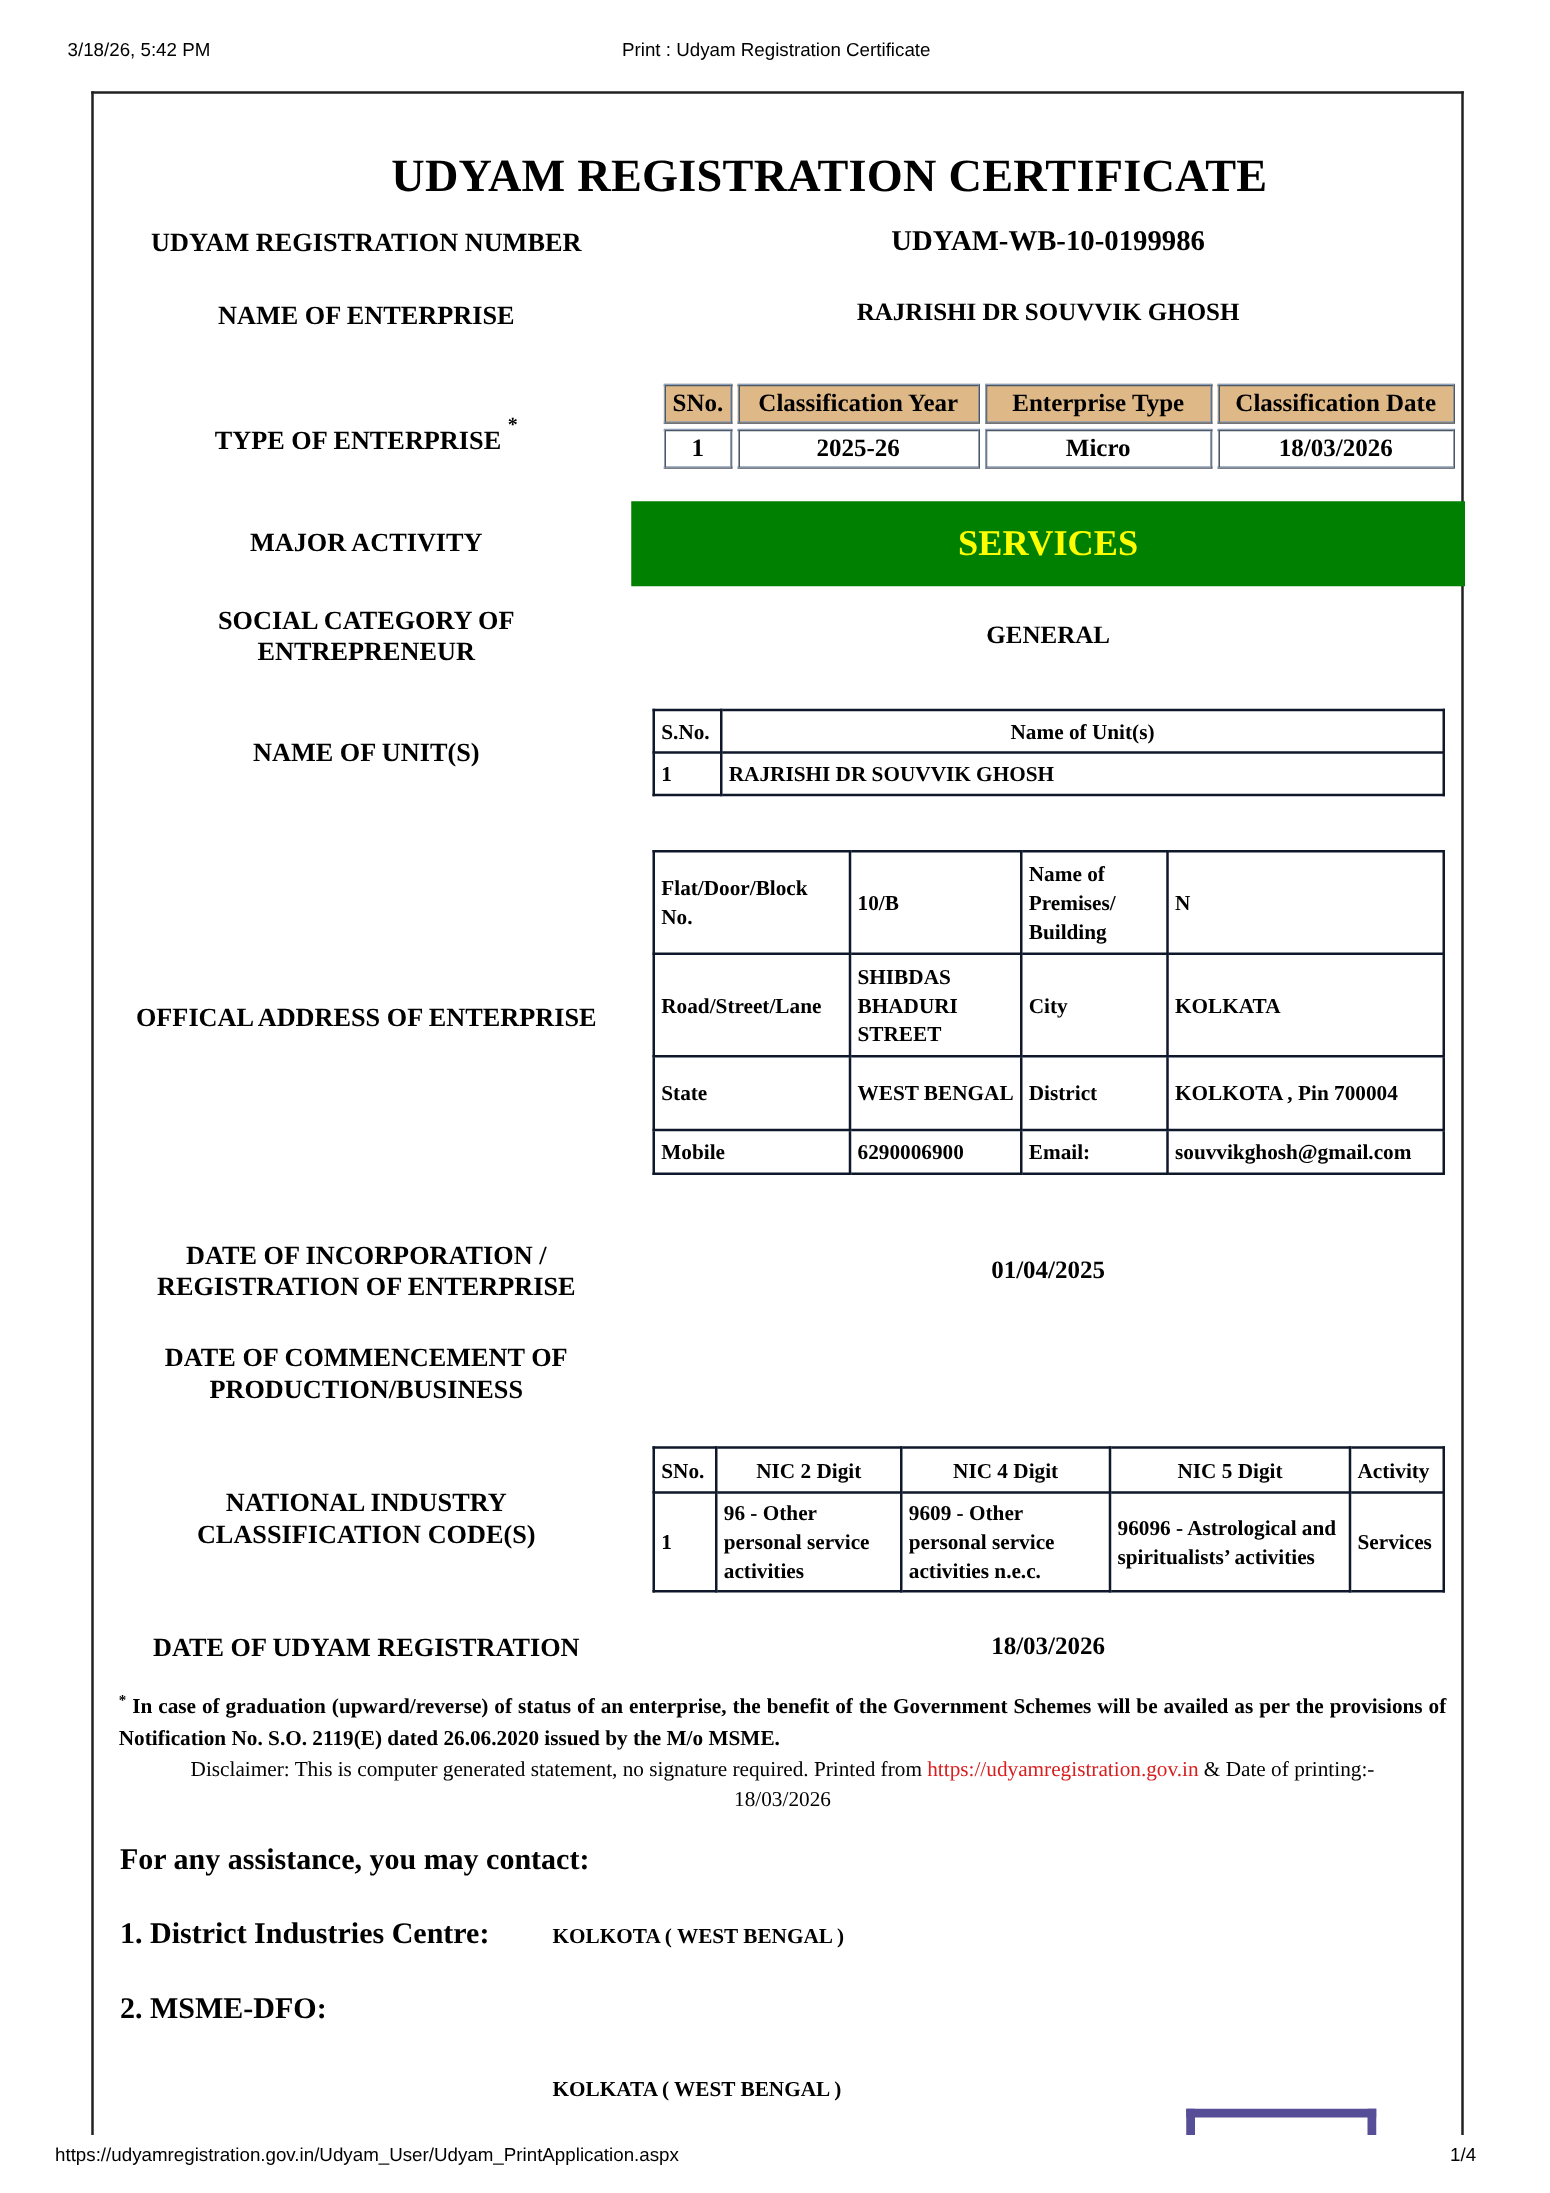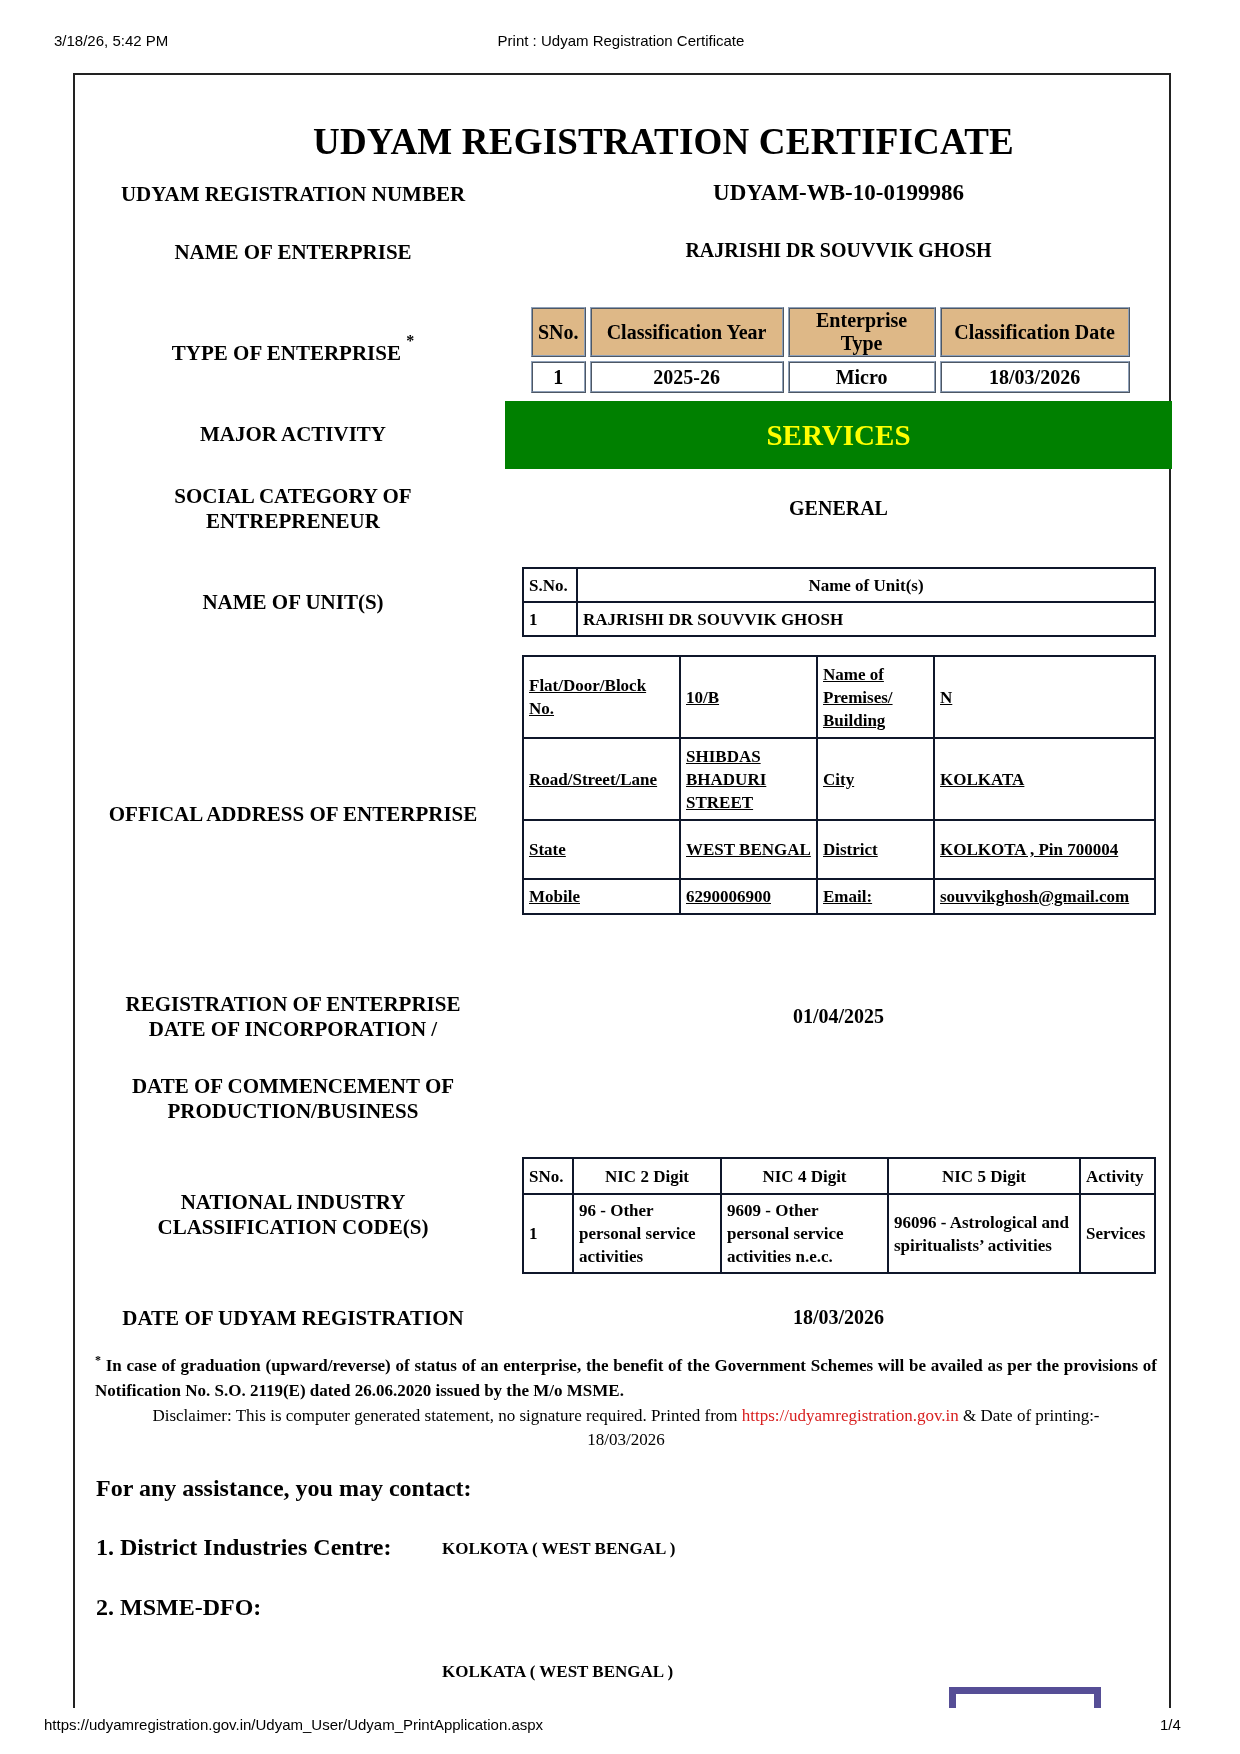--- a/index.html
+++ b/index.html
@@ -31,21 +31,21 @@
 
   .services-bar { position: absolute; left: 505px; top: 401px; width: 667px; height: 68px; background: #008000; color: #ffff00; font-size: 29px; font-weight: bold; text-align: center; line-height: 68px; }
 
   table.grid { position: absolute; left: 522px; border-collapse: collapse; }
   table.grid th, table.grid td { border: 2px solid #0f172a; font-size: 17px; font-weight: bold; padding: 4px 5px; text-align: left; line-height: 23px; vertical-align: middle; }
   table.grid th.center { text-align: center; }
 
   .units-table { top: 567px; width: 634px; }
   .units-table th, .units-table td { height: 34px; }
 
-  .addr-table { top: 655px; width: 634px; text-decoration: underline; }
+  .addr-table { top: 680px; width: 634px; }
   .nic-table { top: 1157px; width: 634px; }
   .nic-table td { vertical-align: top; }
 
   .footnote { position: absolute; left: 95px; width: 1062px; top: 1348px; font-size: 17px; font-weight: bold; line-height: 25px; text-align: justify; }
   .footnote sup { font-size: 12px; }
   .disclaimer { position: absolute; left: 95px; width: 1062px; top: 1404px; font-size: 17px; line-height: 24px; text-align: center; }
   .disclaimer .link { color: #d81e1e; }
 
   .assist { position: absolute; left: 96px; top: 1475px; font-size: 24px; font-weight: bold; }
   .contact-lbl { position: absolute; left: 96px; font-size: 24px; font-weight: bold; }
@@ -72,21 +72,21 @@
 
 <div class="lbl" style="top:334px;">
   <span>TYPE OF ENTERPRISE</span>
   <sup style="font-size:16px; position:relative; top:-6px;">*</sup>
 </div>
 <table class="cls-table">
   <thead>
     <tr>
       <th style="width:52px;">SNo.</th>
       <th style="width:194px;">Classification Year</th>
-      <th style="width:148px;">Enterprise Type</th>
+      <th style="width:182px;">Enterprise Type</th>
       <th style="width:190px;">Classification Date</th>
     </tr>
   </thead>
   <tbody>
     <tr>
       <td>1</td>
       <td>2025-26</td>
       <td>Micro</td>
       <td>18/03/2026</td>
     </tr>
@@ -142,22 +142,22 @@
     <tr style="height:35px;">
       <td>Mobile</td>
       <td>6290006900</td>
       <td>Email:</td>
       <td>souvvikghosh@gmail.com</td>
     </tr>
   </tbody>
 </table>
 
 <div class="lbl" style="top:992px;">
+  <div>DATE OF INCORPORATION /</div>
   <div>REGISTRATION OF ENTERPRISE</div>
-  <div>DATE OF INCORPORATION /</div>
 </div>
 <div class="val" style="top:1005px; font-size:20px;">01/04/2025</div>
 
 <div class="lbl" style="top:1074px;">
   <div>DATE OF COMMENCEMENT OF</div>
   <div>PRODUCTION/BUSINESS</div>
 </div>
 <div class="val" style="top:1086px; font-size:20px;"></div>
 
 <div class="lbl" style="top:1190px;">

